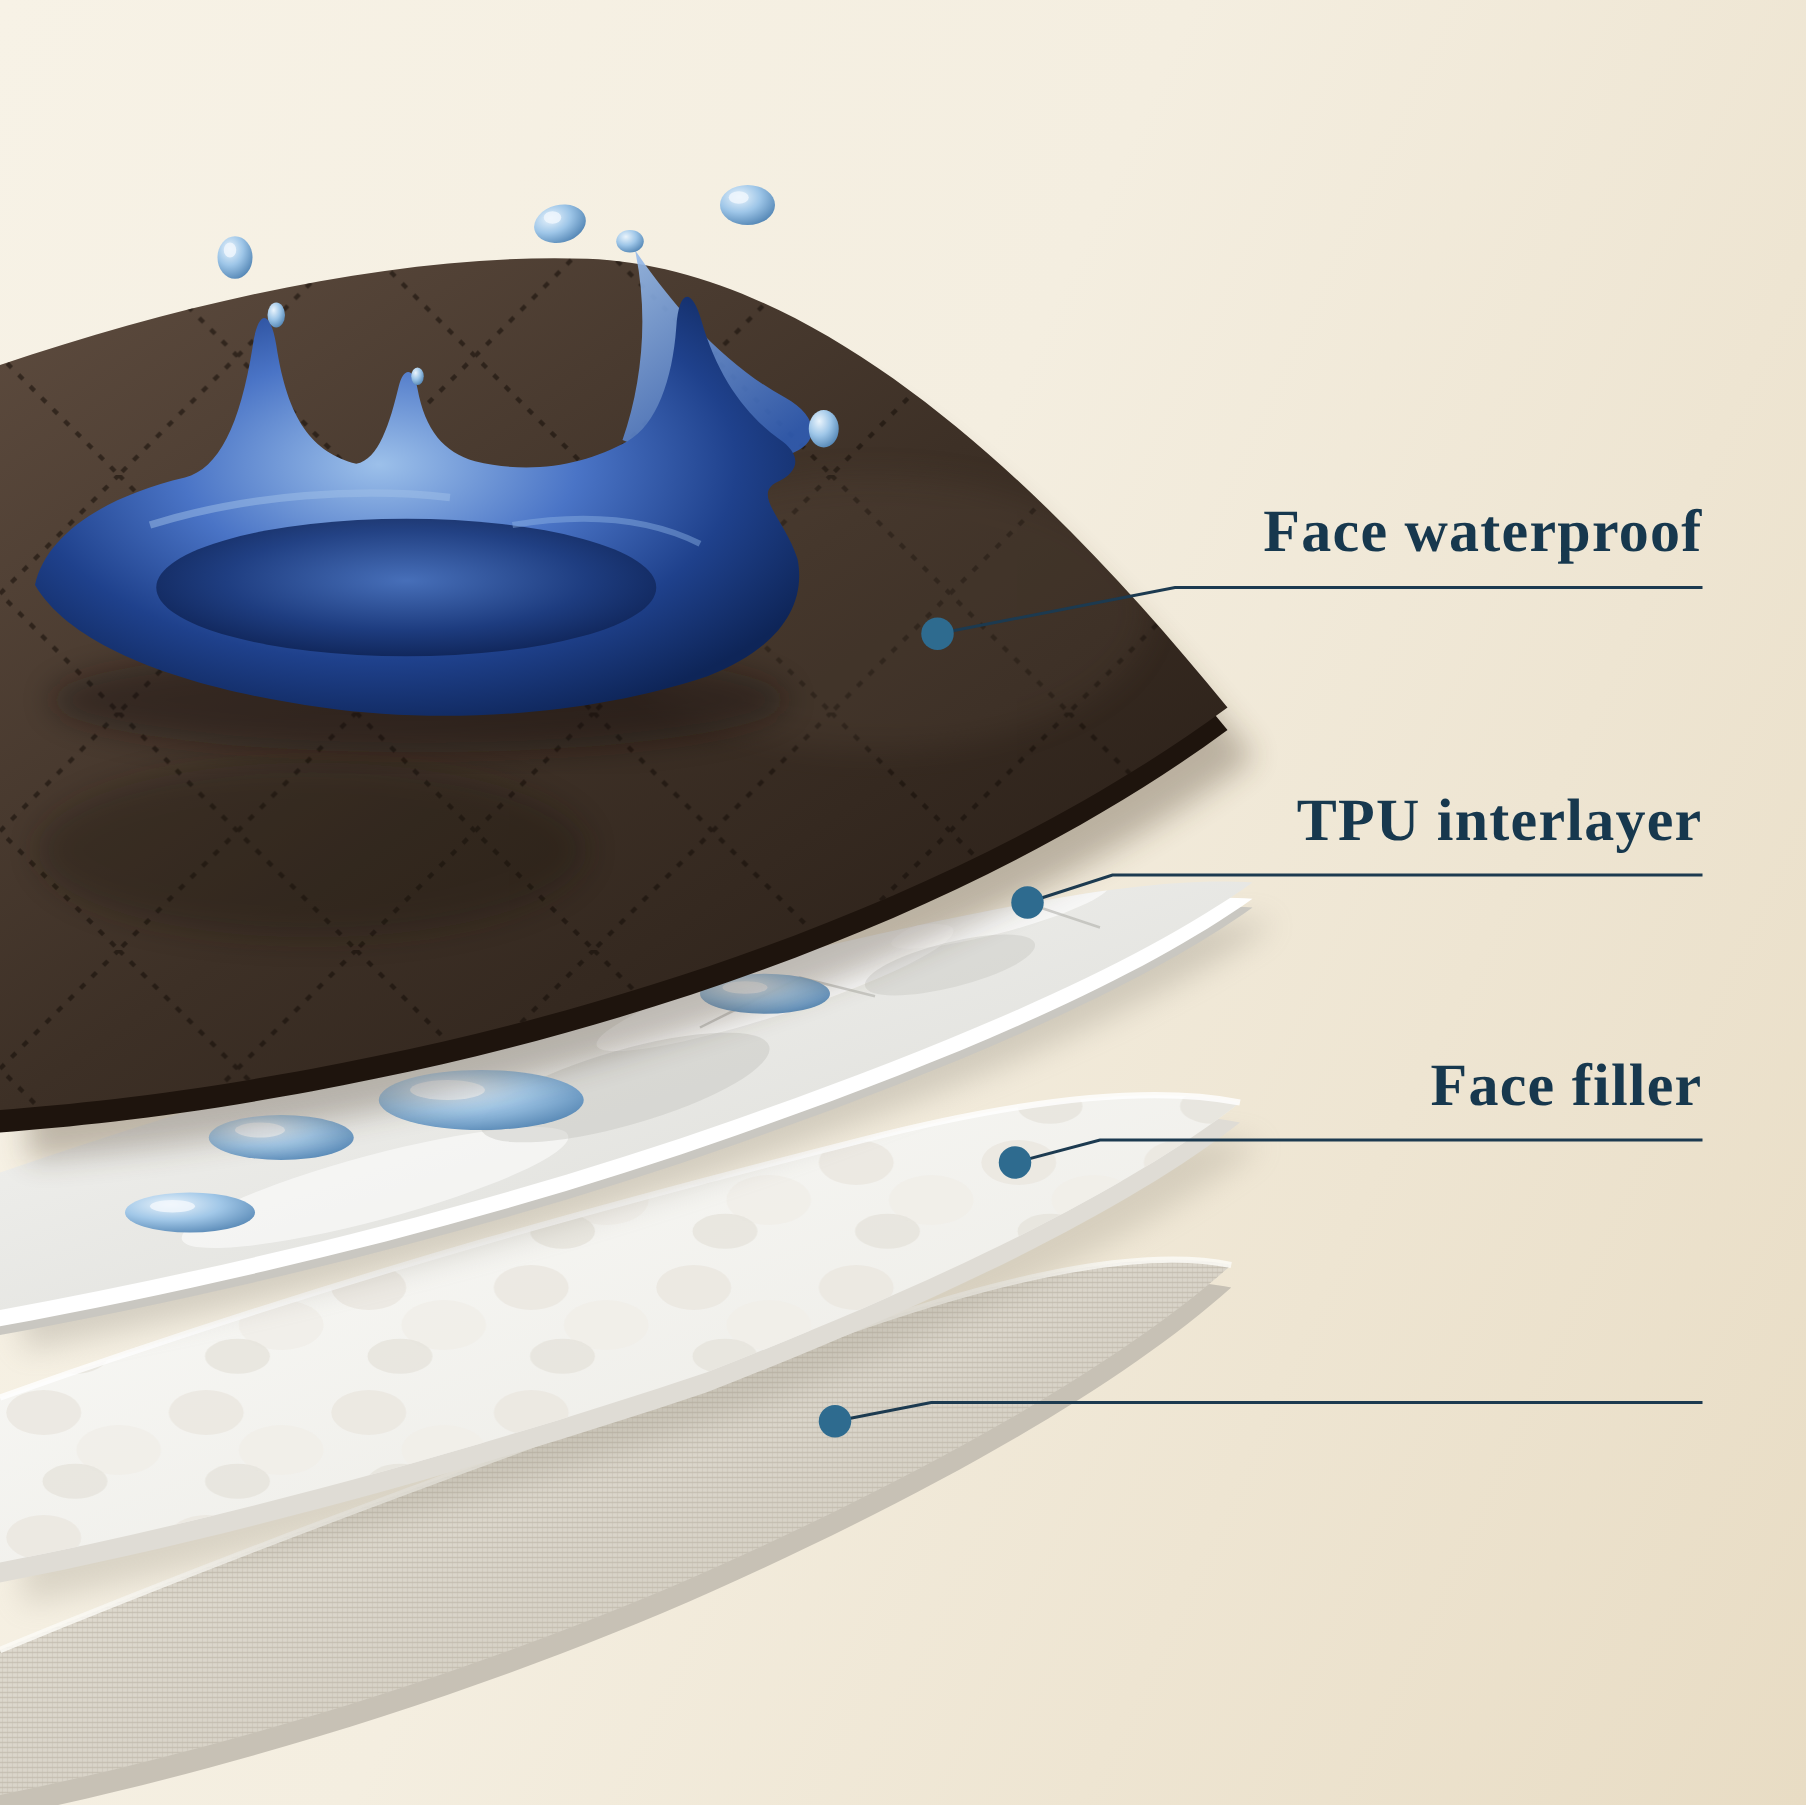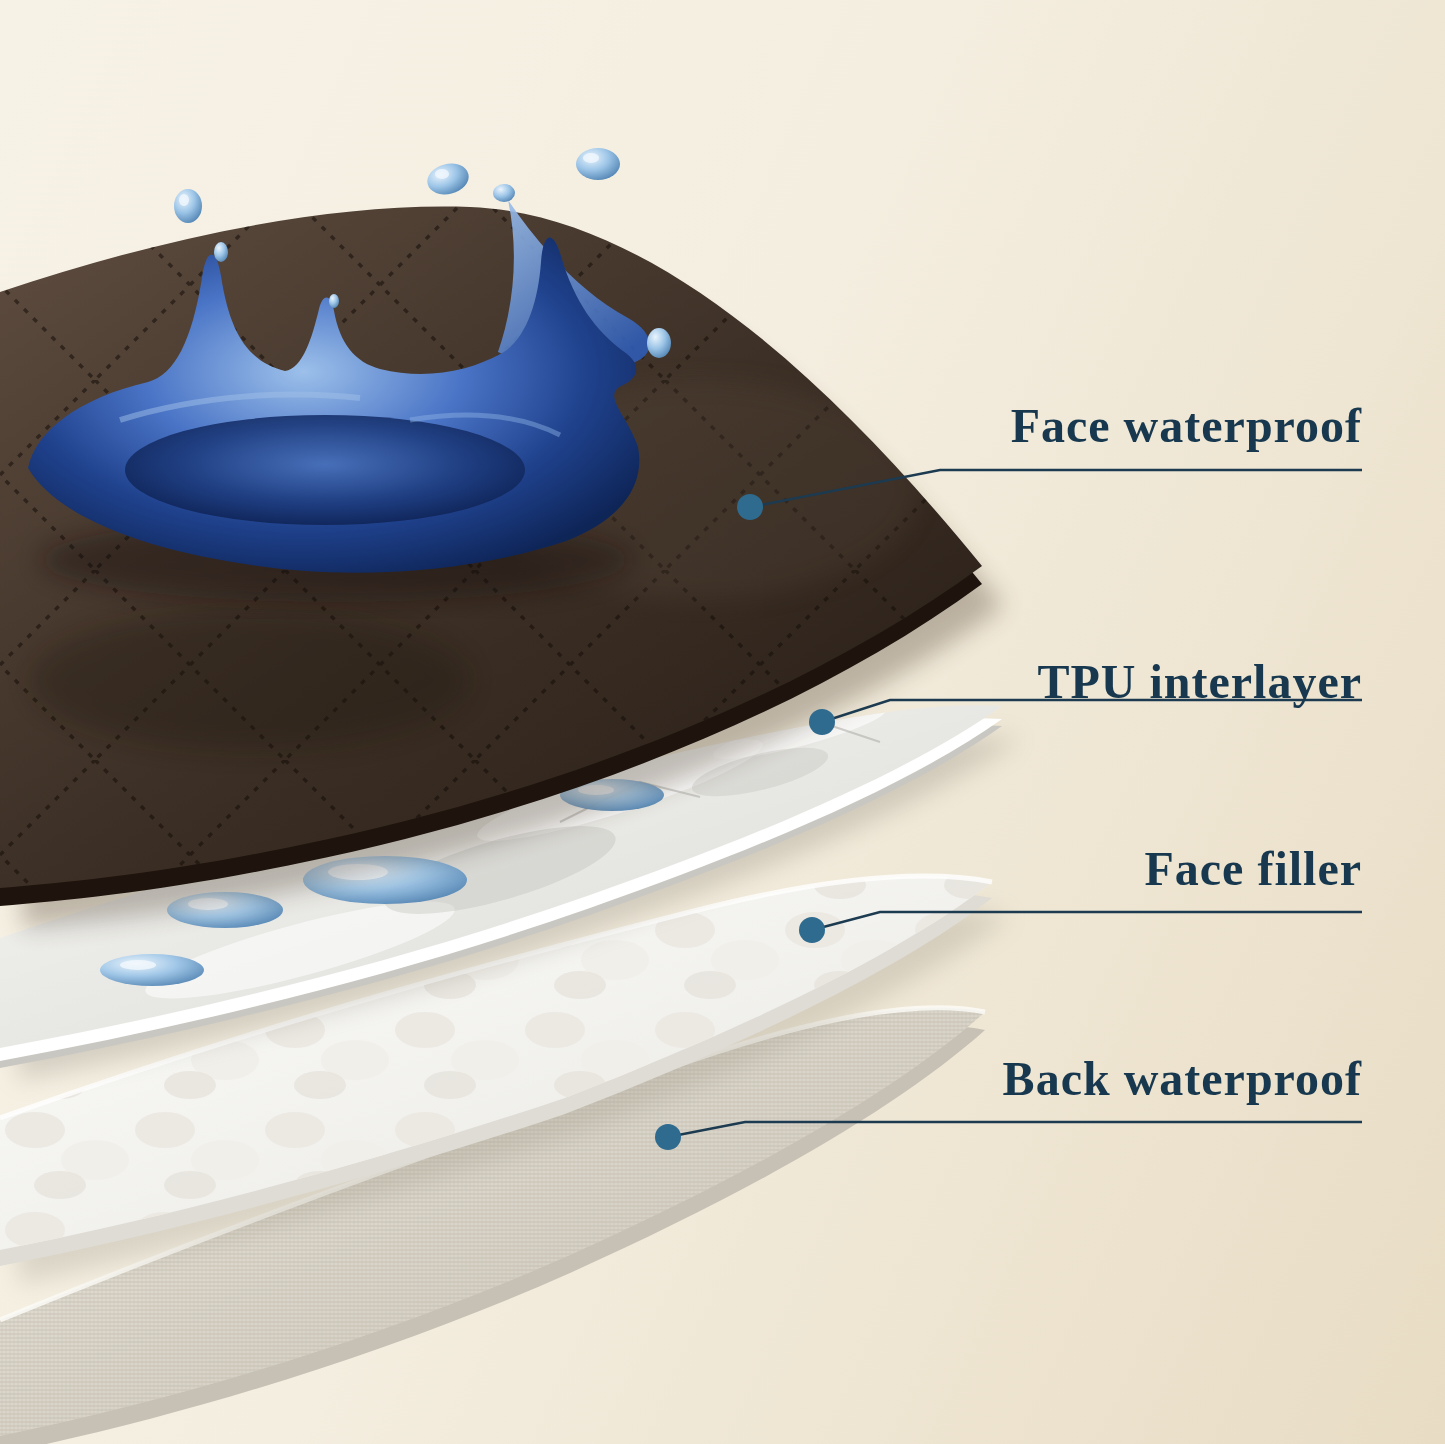--- a/index.html
+++ b/index.html
@@ -6,21 +6,21 @@
   .stage{
     position:relative;width:1445px;height:1444px;overflow:hidden;
     background:linear-gradient(115deg,#f7f2e6 0%,#f4eee0 45%,#e8dcc4 100%);
     font-family:"Liberation Serif","DejaVu Serif",serif;
   }
   .art{position:absolute;left:0;top:0;width:1445px;height:1444px;display:block;}
   .layer-label{
     position:absolute;right:83px;white-space:nowrap;
     font-size:48px;font-weight:600;color:#17384e;letter-spacing:1px;
   }
-  .l0{top:398px;} .l1{top:629px;margin-top:25px;} .l2{top:841px;} .l3{top:1051px;}
+  .l0{top:398px;} .l1{top:629px;} .l2{top:841px;} .l3{top:1051px;}
 </style>
 </head>
 <body>
 
 <div class="stage">
 
 <svg class="art" viewBox="0 0 1445 1444" aria-hidden="true">
   <defs>
     <path id="faceP" d="M 0,292 C 160,238 330,202 470,207 C 660,214 845,398 982,566 C 800,700 545,795 300,845 C 170,872 75,882 0,888 Z"></path>
     <path id="tpuP" d="M 0,938 C 270,845 470,800 625,765 C 790,727 915,700 1002,706 C 915,768 775,830 590,895 C 400,962 195,1012 0,1048 Z"></path>
@@ -191,15 +191,14 @@
     <circle cx="750" cy="507" r="13" fill="#2e6b8f"></circle>
     <circle cx="822" cy="722" r="13" fill="#2e6b8f"></circle>
     <circle cx="812" cy="930" r="13" fill="#2e6b8f"></circle>
     <circle cx="668" cy="1137" r="13" fill="#2e6b8f"></circle>
   </g>
 </svg>
 
 <div class="layer-label l0">Face waterproof</div>
 <div class="layer-label l1">TPU interlayer</div>
 <div class="layer-label l2">Face filler</div>
-<div class="layer-label l3">Back waterproof</div>
 
 </div>
 
 </body></html>

